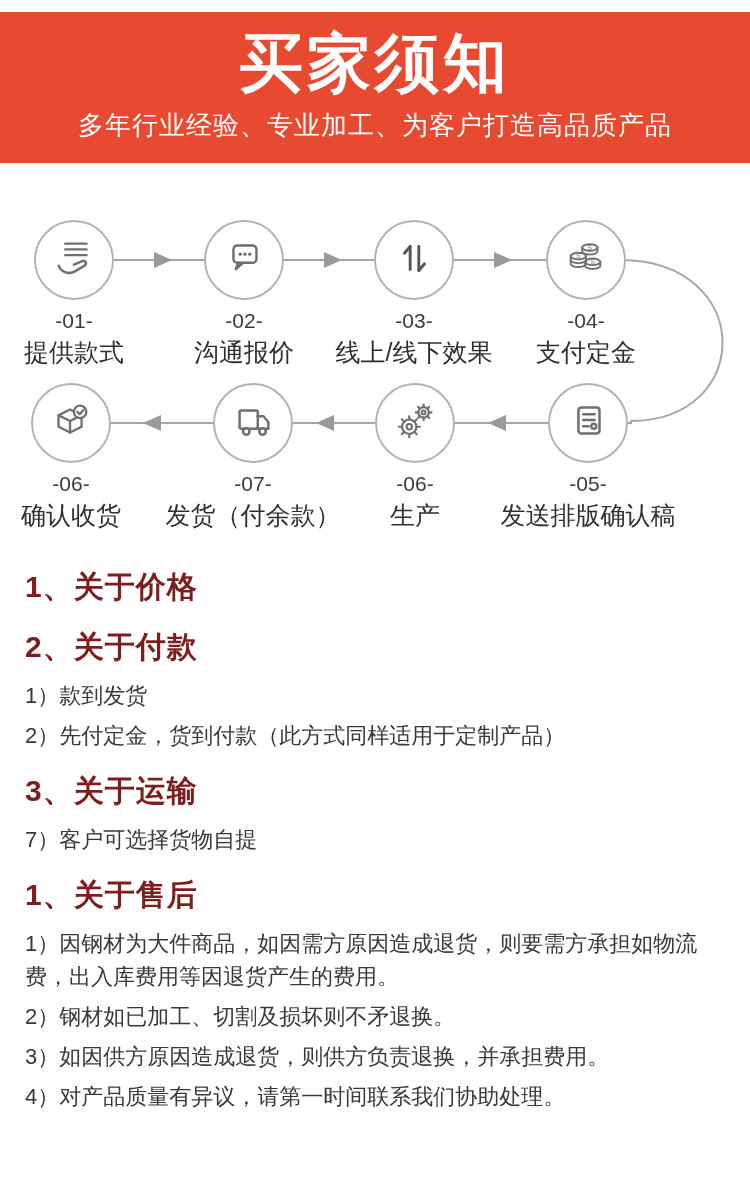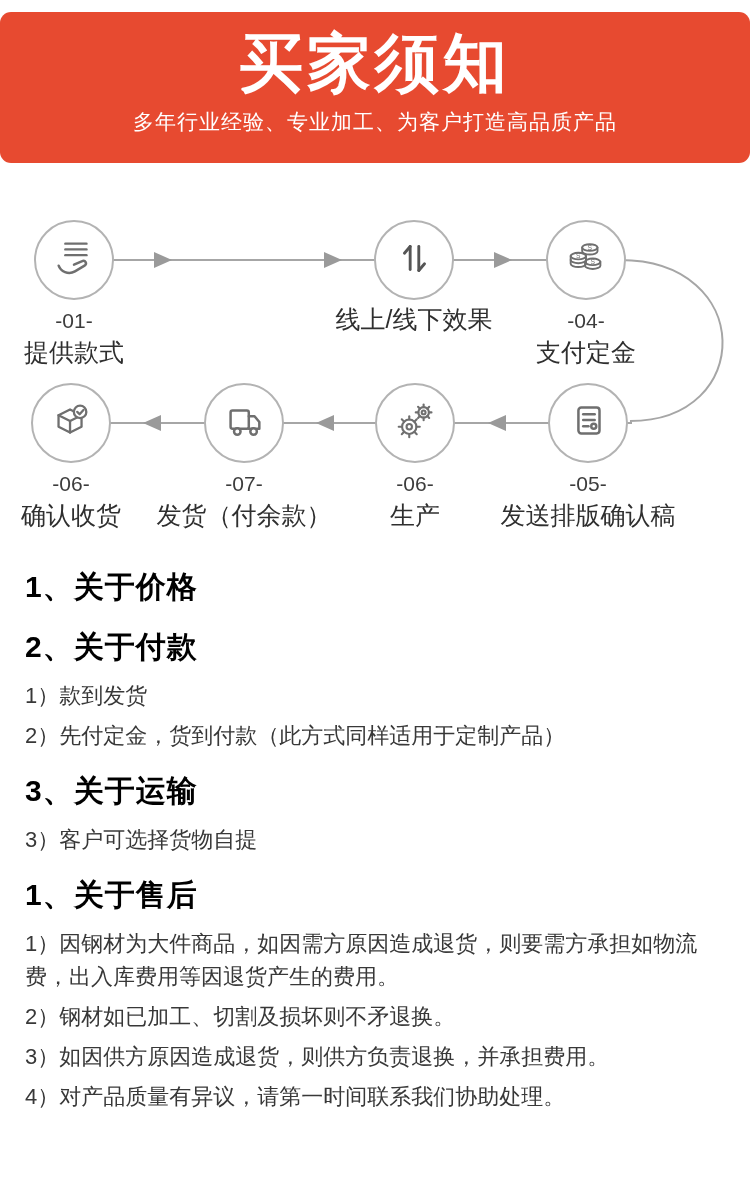--- a/index.html
+++ b/index.html
@@ -5,51 +5,51 @@
   * { margin: 0; padding: 0; box-sizing: border-box; }
   html, body { background: #ffffff; }
   body {
     width: 750px; height: 1185px; overflow: hidden;
     font-family: "Liberation Sans", "DejaVu Sans", sans-serif;
     color: #333333; position: relative;
   }
   
   .banner {
     margin-top: 12px; width: 750px; height: 151px;
-    background: #e74a30; color: #ffffff; text-align: center; border-radius: 11px;
+    background: #e74a30; color: #ffffff; text-align: center;
   }
   .banner-title {
     padding-top: 16px; font-size: 64px; font-weight: bold;
     letter-spacing: 4px; line-height: 1.1;
   }
   .banner-subtitle {
-    margin-top: 10px; font-size: 21px; letter-spacing: 1px;
+    margin-top: 10px; font-size: 26px; letter-spacing: 1px;
   }
   
   .flow { position: relative; width: 634px; height: 392px; }
   .flow-lines { position: absolute; left: 0; top: 0; z-index: 0; }
   .step { position: absolute; width: 220px; text-align: center; z-index: 1; }
   .step .circle {
     width: 80px; height: 80px; margin: 0 auto; background: #ffffff;
     border: 2px solid #b3b3b3; border-radius: 50%;
     display: flex; align-items: center; justify-content: center;
   }
   .step .num { margin-top: 9px; font-size: 21px; color: #3c3c3c; }
   .step .name {
     margin-top: 3px; font-size: 25px; font-weight: 500;
     color: #2f2f2f; white-space: nowrap;
   }
   .r1 { top: 57px; }
   .r2 { top: 220px; }
   .s1 { left: -36px; } .s2 { left: 134px; } .s3 { left: 304px; } .s4 { left: 476px; }
-  .s5 { left: -39px; } .s6 { left: 134px; } .s7 { left: 305px; } .s8 { left: 478px; }
+  .s5 { left: -39px; } .s6 { left: 143px; } .s7 { left: 305px; } .s8 { left: 478px; }
   
   .sections { padding: 12px 14px 0 25px; }
   .section-heading {
-    font-size: 30px; font-weight: bold; color: #000000;
+    font-size: 30px; font-weight: bold; color: #7f1d1d;
     margin: 19px 0 11px 0; letter-spacing: 1px;
   }
   .sections section:first-child .section-heading { margin-top: 0; }
   .section-item { font-size: 22px; line-height: 33px; margin-bottom: 7px; color: #383838; }
   .section-item.tight { font-size: 19px; letter-spacing: -0.3px; white-space: nowrap; }
 </style>
 </head>
 <body>
 
 <div class="banner">
@@ -82,32 +82,48 @@
           <line x1="15" y1="15" x2="37" y2="15"></line>
           <line x1="15" y1="21" x2="37" y2="21"></line>
           <path d="M8 32 C10 38 18 42 25 38 L35 32 C38 30 36 25.5 32 27.5 L24 31"></path>
         </svg>
       </span>
     </div>
     <div class="num">-01-</div>
     <div class="name">提供款式</div>
   </div>
 
+  <div class="step r1 s2">
+    <div class="circle">
+      <span>
+        <svg width="46" height="46" viewBox="0 0 48 48" fill="none" stroke="#6f6f6f" stroke-width="2.6" stroke-linecap="round" stroke-linejoin="round">
+          <rect x="13" y="11" width="24" height="18" rx="4"></rect>
+          <path d="M18 29 L15.5 35.5 L23 29"></path>
+          <circle cx="20" cy="20" r="1.7" fill="#6f6f6f" stroke="none"></circle>
+          <circle cx="25" cy="20" r="1.7" fill="#6f6f6f" stroke="none"></circle>
+          <circle cx="30" cy="20" r="1.7" fill="#6f6f6f" stroke="none"></circle>
+        </svg>
+      </span>
+    </div>
+    <div class="num">-02-</div>
+    <div class="name">沟通报价</div>
+  </div>
 
   <div class="step r1 s3">
     <div class="circle">
       <span>
         <svg width="46" height="46" viewBox="0 0 48 48" fill="none" stroke="#555555" stroke-width="3" stroke-linecap="round" stroke-linejoin="round">
           <path d="M20 36 L20 12"></path>
           <path d="M20 12 L14 19"></path>
           <path d="M29 12 L29 37"></path>
           <path d="M29 37 L35 30"></path>
         </svg>
       </span>
     </div>
+    <div class="num">-03-</div>
     <div class="name">线上/线下效果</div>
   </div>
 
   <div class="step r1 s4">
     <div class="circle">
       <span>
         <svg width="46" height="46" viewBox="0 0 48 48" fill="none" stroke="#6f6f6f" stroke-width="2" stroke-linecap="round" stroke-linejoin="round">
           <ellipse cx="28" cy="13" rx="8" ry="3.4"></ellipse>
           <path d="M20 13 V17 C20 18.8 23.6 20.4 28 20.4 C32.4 20.4 36 18.8 36 17 V13"></path>
           <ellipse cx="16" cy="22" rx="8" ry="3.4"></ellipse>
@@ -210,21 +226,21 @@
   </section>
 
   <section>
     <h2 class="section-heading">2、关于付款</h2>
     <p class="section-item">1）款到发货</p>
     <p class="section-item">2）先付定金，货到付款（此方式同样适用于定制产品）</p>
   </section>
 
   <section>
     <h2 class="section-heading">3、关于运输</h2>
-    <p class="section-item">3）客户可选择货物自提</p>
+    <p class="section-item">7）客户可选择货物自提</p>
   </section>
 
   <section>
     <h2 class="section-heading">1、关于售后</h2>
     <p class="section-item">1）因钢材为大件商品，如因需方原因造成退货，则要需方承担如物流费，出入库费用等因退货产生的费用。</p>
     <p class="section-item">2）钢材如已加工、切割及损坏则不矛退换。</p>
     <p class="section-item">3）如因供方原因造成退货，则供方负责退换，并承担费用。</p>
     <p class="section-item">4）对产品质量有异议，请第一时间联系我们协助处理。</p>
   </section>
 </div>

